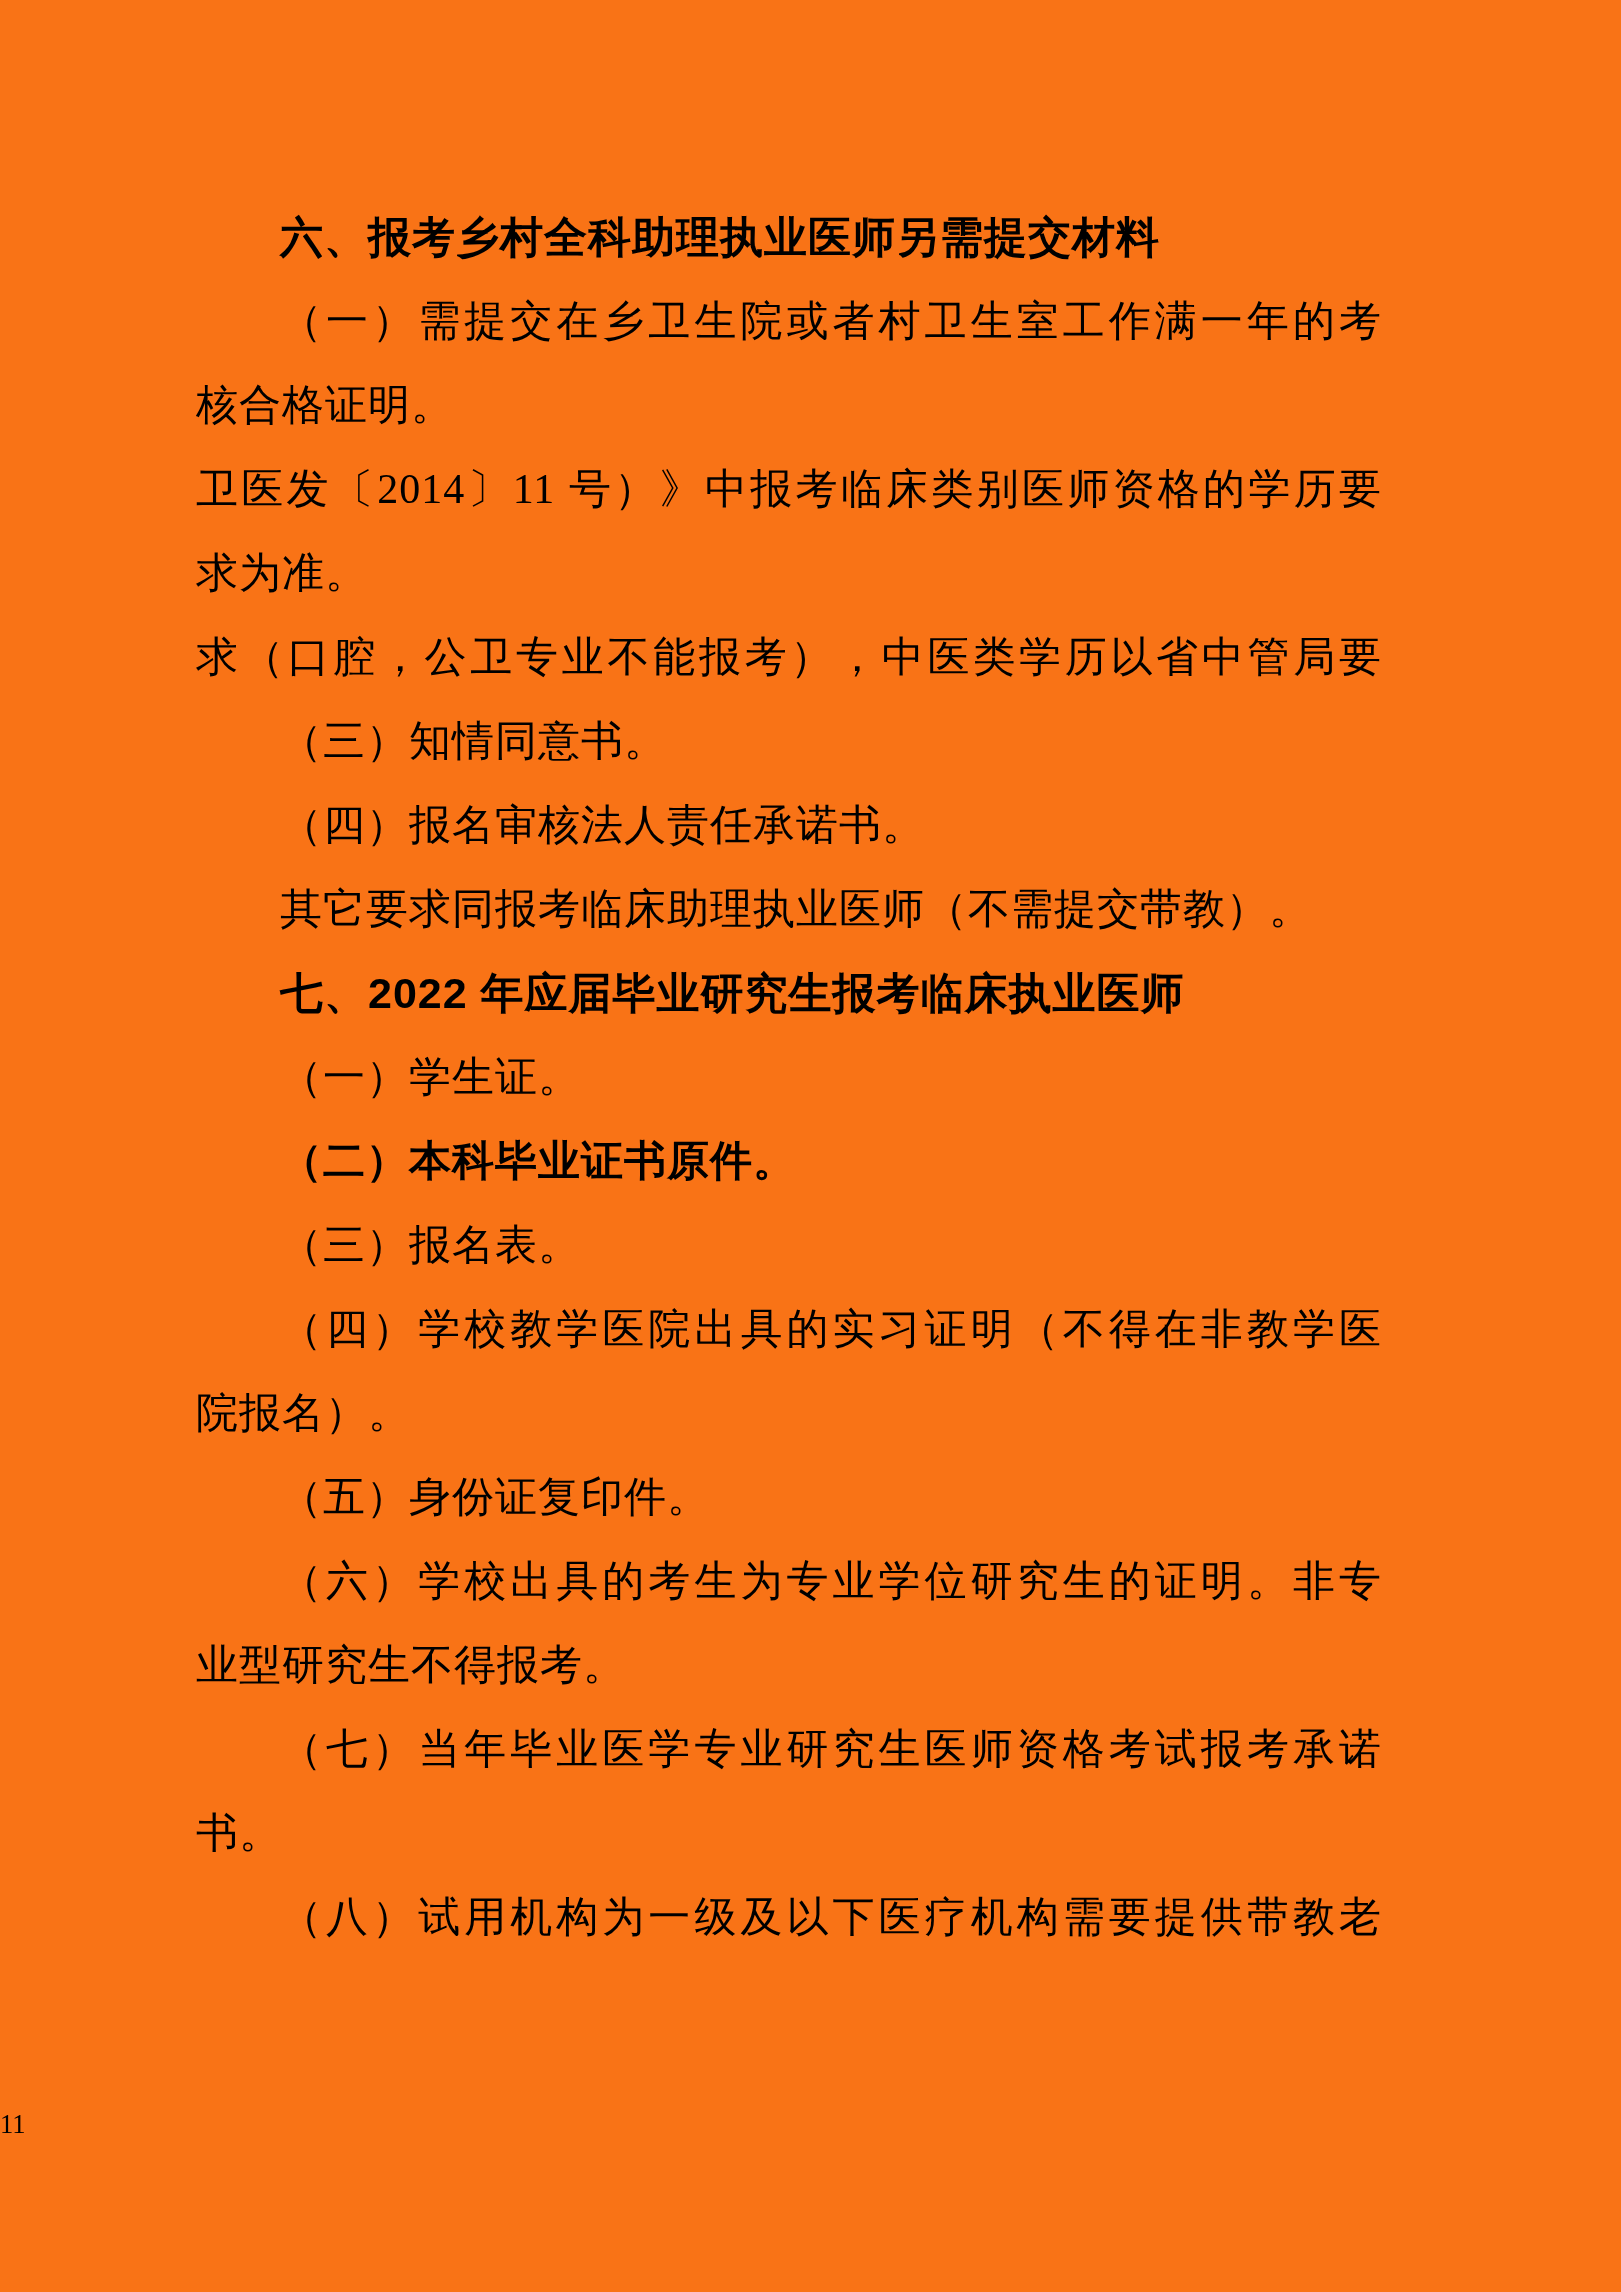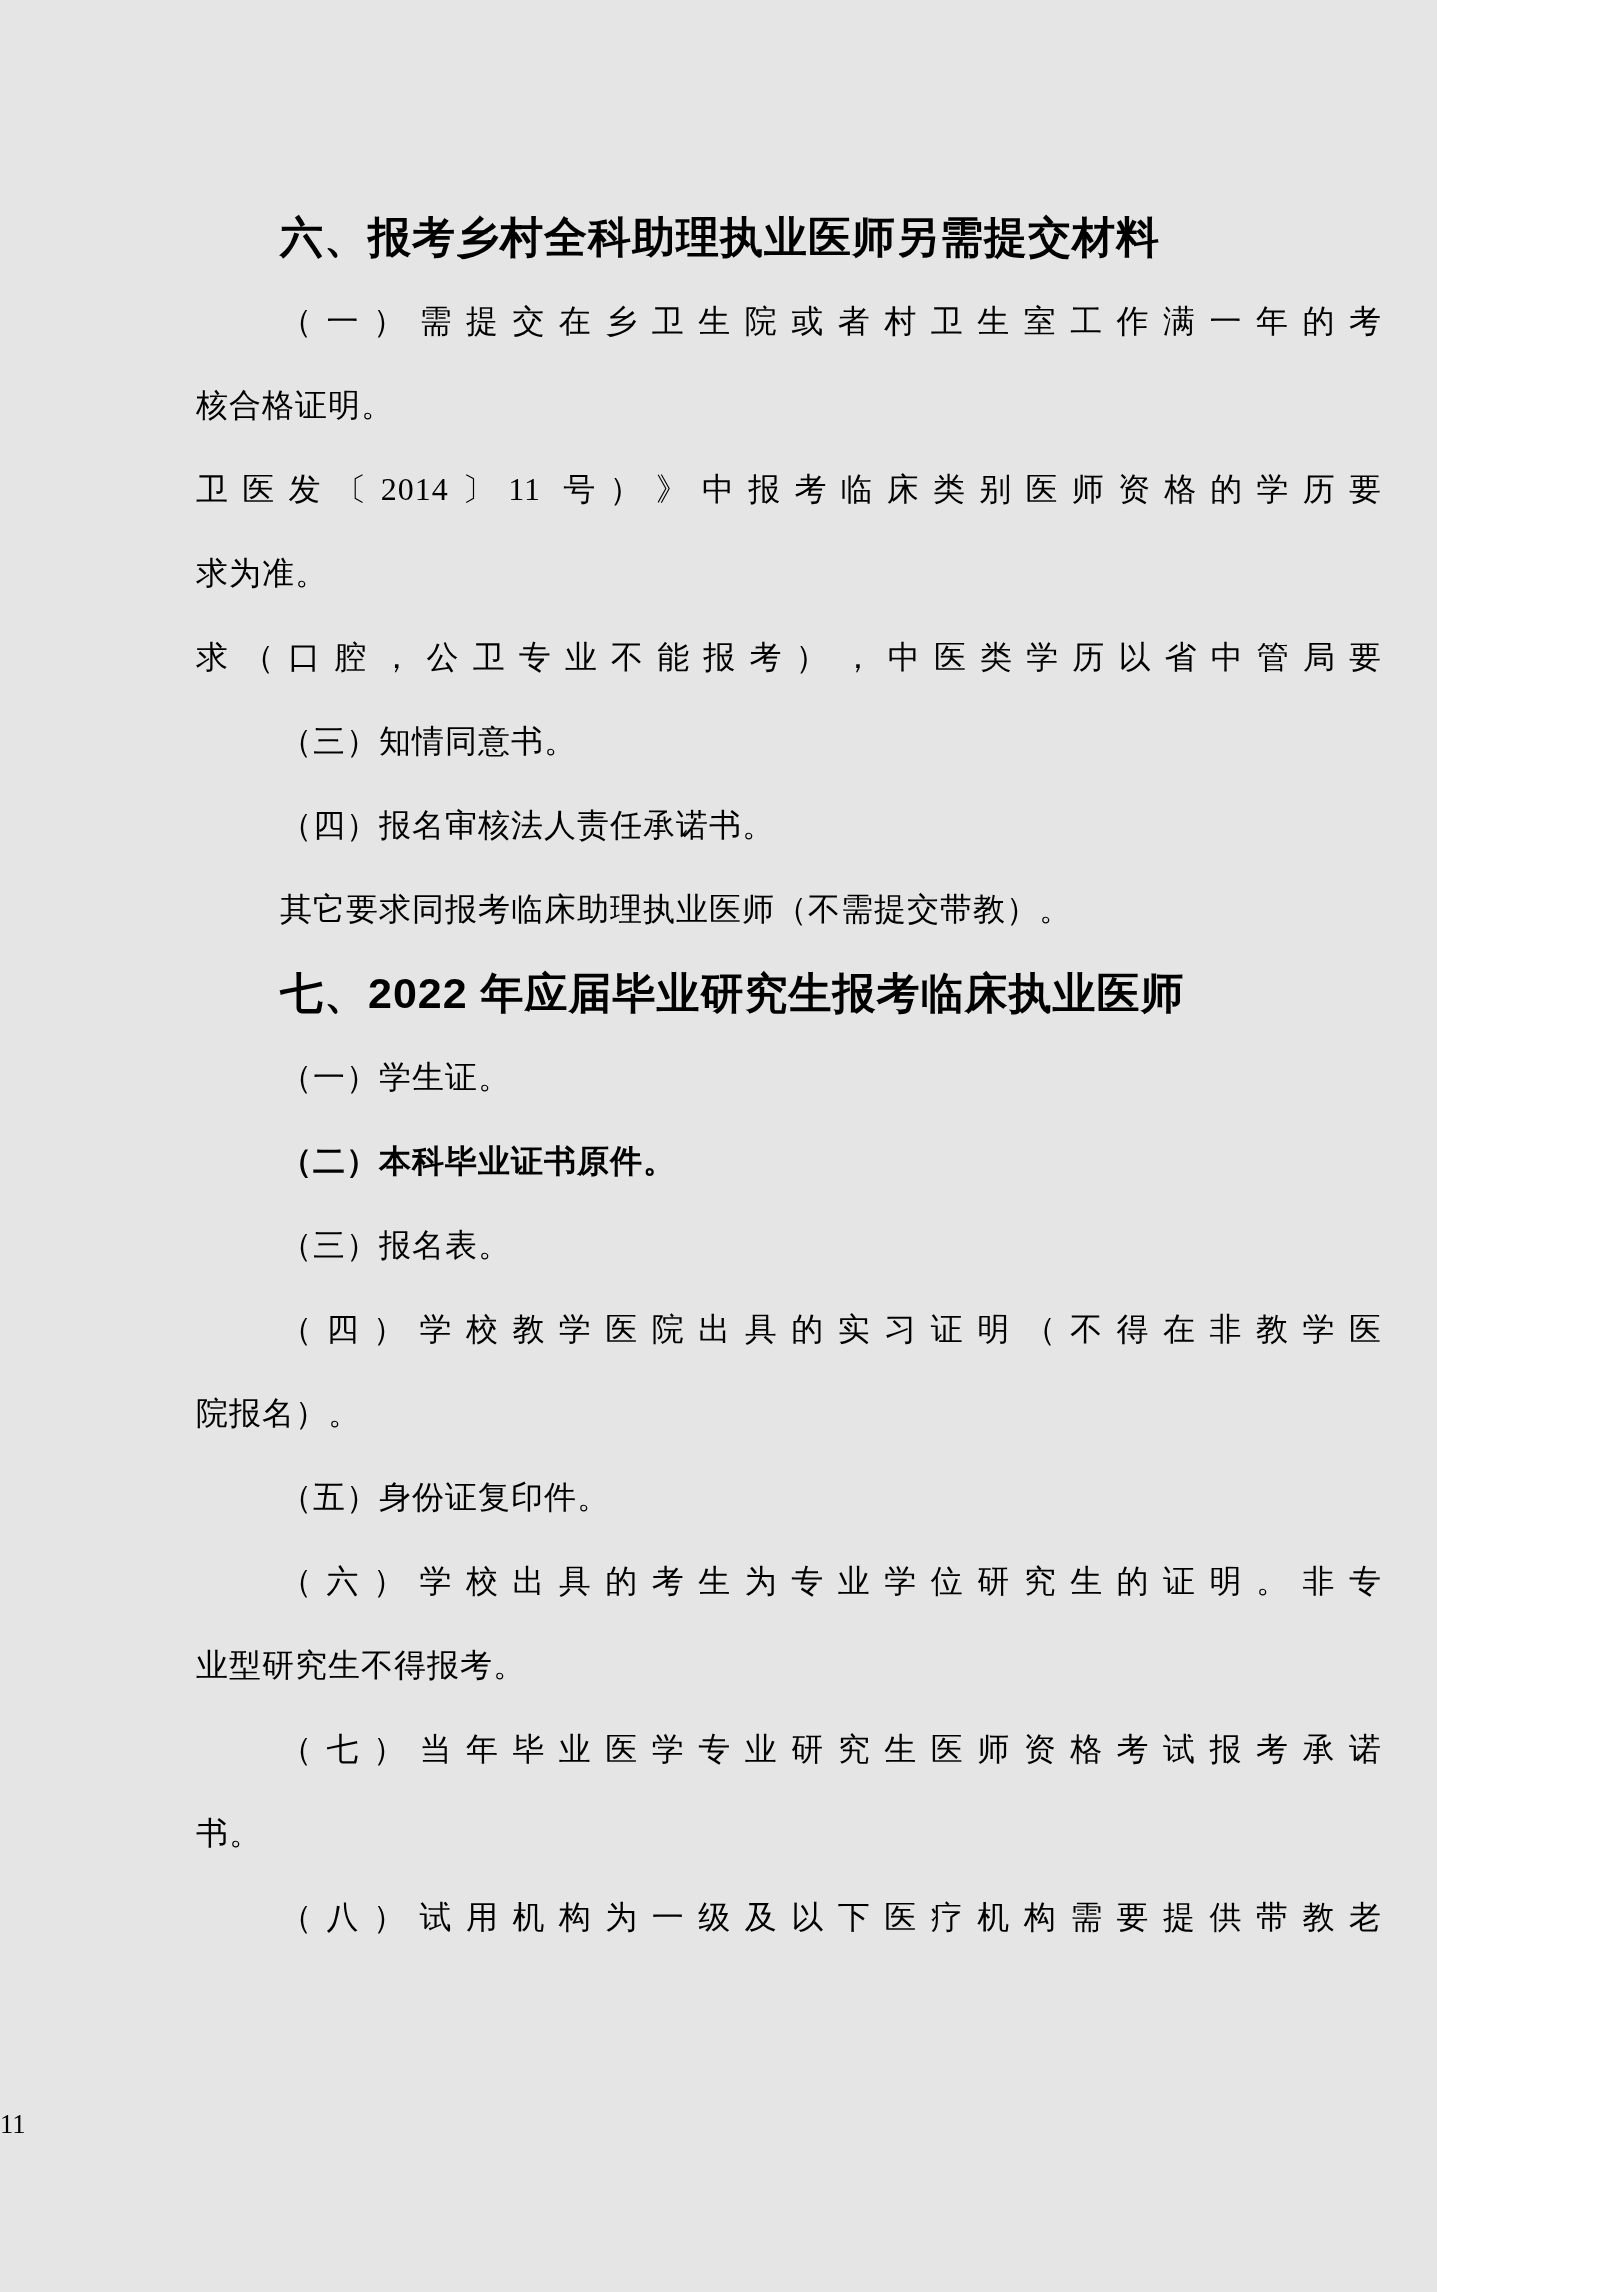--- a/index.html
+++ b/index.html
@@ -2,35 +2,35 @@
 <html><head>
 <meta charset="utf-8">
 <style>
   html, body {
     margin: 0;
     padding: 0;
     background: #ffffff;
   }
   .page {
     position: relative;
-    width: 1437px;
+    width: 1621px;
     height: 2293px;
-    background: #e5e5e5;
+    background: #f97316;
     overflow: hidden;
   }
   .content {
     position: absolute;
     left: 196px;
     top: 195px;
     width: 1186px;
   }
   .line {
     height: 84px;
     line-height: 84px;
-    font-size: 32px;
+    font-size: 42px;
     color: #000000;
     font-family: "Liberation Serif", "DejaVu Serif", serif;
     letter-spacing: 1px;
   }
   .indent {
     text-indent: 84px;
   }
   .fill {
     text-align: justify;
     text-align-last: justify;

